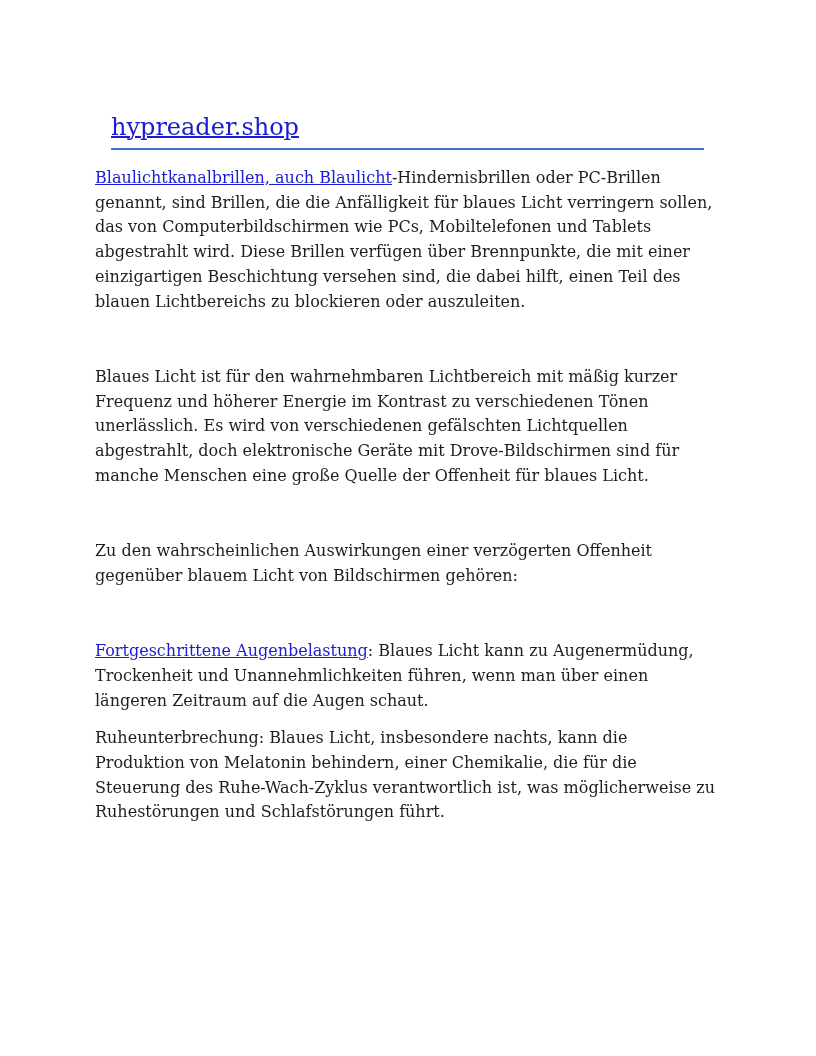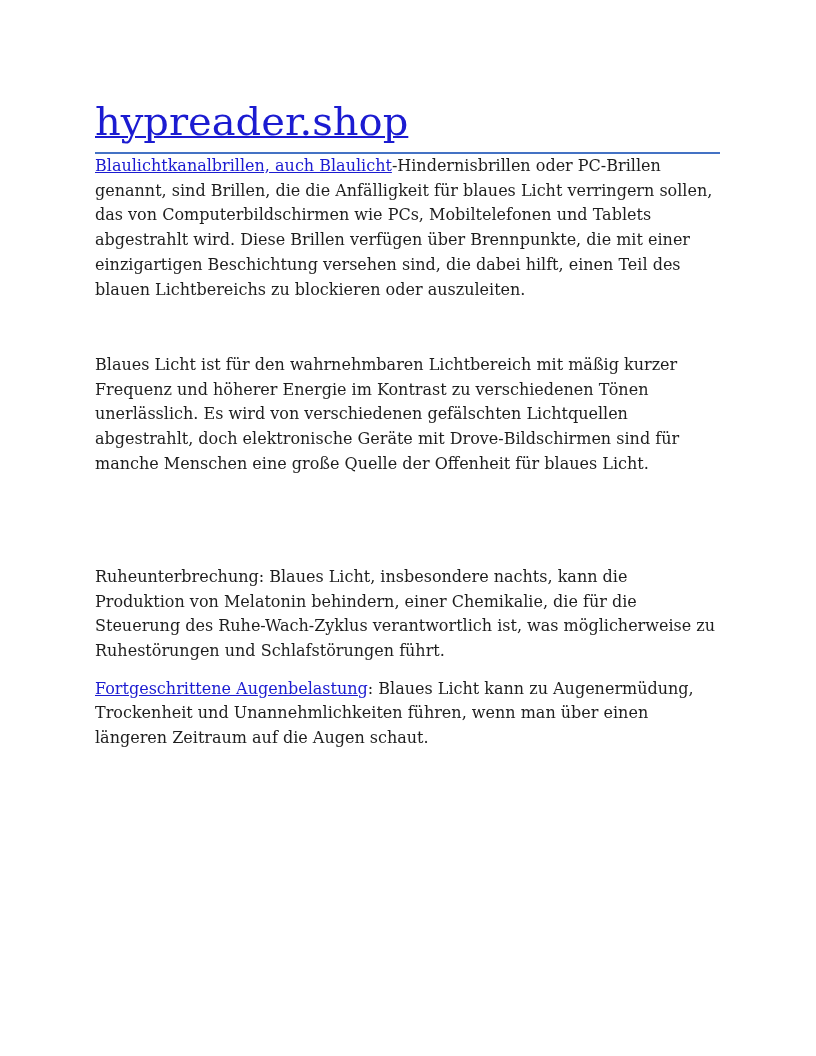--- a/index.html
+++ b/index.html
@@ -19,24 +19,24 @@
     font-family: "DejaVu Serif", serif;
     color: var(--text-color);
   }
   .page {
     width: 816px;
     height: 1056px;
     padding: 96px 96px 0 95px;
     overflow: hidden;
   }
   h1.doc-title {
-    margin: 0;
+    margin: 16px;
     padding: 0 0 6px 0;
     border-bottom: 2px solid var(--rule-color);
-    font-size: 40px;
+    font-size: 24px;
     font-weight: normal;
     line-height: 1.25;
   }
   h1.doc-title a {
     color: var(--link-color);
     text-decoration: underline;
     text-decoration-thickness: 2px;
   }
   .content {
   }
@@ -66,22 +66,23 @@
   <div class="content">
 
     <p class="para"><a class="inline-link">Blaulichtkanalbrillen, auch Blaulicht</a><span>-Hindernisbrillen oder PC-Brillen genannt, sind Brillen, die die Anfälligkeit für blaues Licht verringern sollen, das von Computerbildschirmen wie PCs, Mobiltelefonen und Tablets abgestrahlt wird. Diese Brillen verfügen über Brennpunkte, die mit einer einzigartigen Beschichtung versehen sind, die dabei hilft, einen Teil des blauen Lichtbereichs zu blockieren oder auszuleiten.</span></p>
 
     <p class="spacer"></p>
 
     <p class="para">Blaues Licht ist für den wahrnehmbaren Lichtbereich mit mäßig kurzer Frequenz und höherer Energie im Kontrast zu verschiedenen Tönen unerlässlich. Es wird von verschiedenen gefälschten Lichtquellen abgestrahlt, doch elektronische Geräte mit Drove-Bildschirmen sind für manche Menschen eine große Quelle der Offenheit für blaues Licht.</p>
 
     <p class="spacer"></p>
 
+    <p class="para">Zu den wahrscheinlichen Auswirkungen einer verzögerten Offenheit gegenüber blauem Licht von Bildschirmen gehören:</p>
 
     <p class="spacer"></p>
 
+    <p class="para"><a class="inline-link">Fortgeschrittene Augenbelastung</a><span>: Blaues Licht kann zu Augenermüdung, Trockenheit und Unannehmlichkeiten führen, wenn man über einen längeren Zeitraum auf die Augen schaut.</span></p>
+
     <p class="para">Ruheunterbrechung: Blaues Licht, insbesondere nachts, kann die Produktion von Melatonin behindern, einer Chemikalie, die für die Steuerung des Ruhe-Wach-Zyklus verantwortlich ist, was möglicherweise zu Ruhestörungen und Schlafstörungen führt.</p>
-
-    <p class="para"><a class="inline-link">Fortgeschrittene Augenbelastung</a><span>: Blaues Licht kann zu Augenermüdung, Trockenheit und Unannehmlichkeiten führen, wenn man über einen längeren Zeitraum auf die Augen schaut.</span></p>
 
 
   </div>
 </div>
 
 </body></html>

